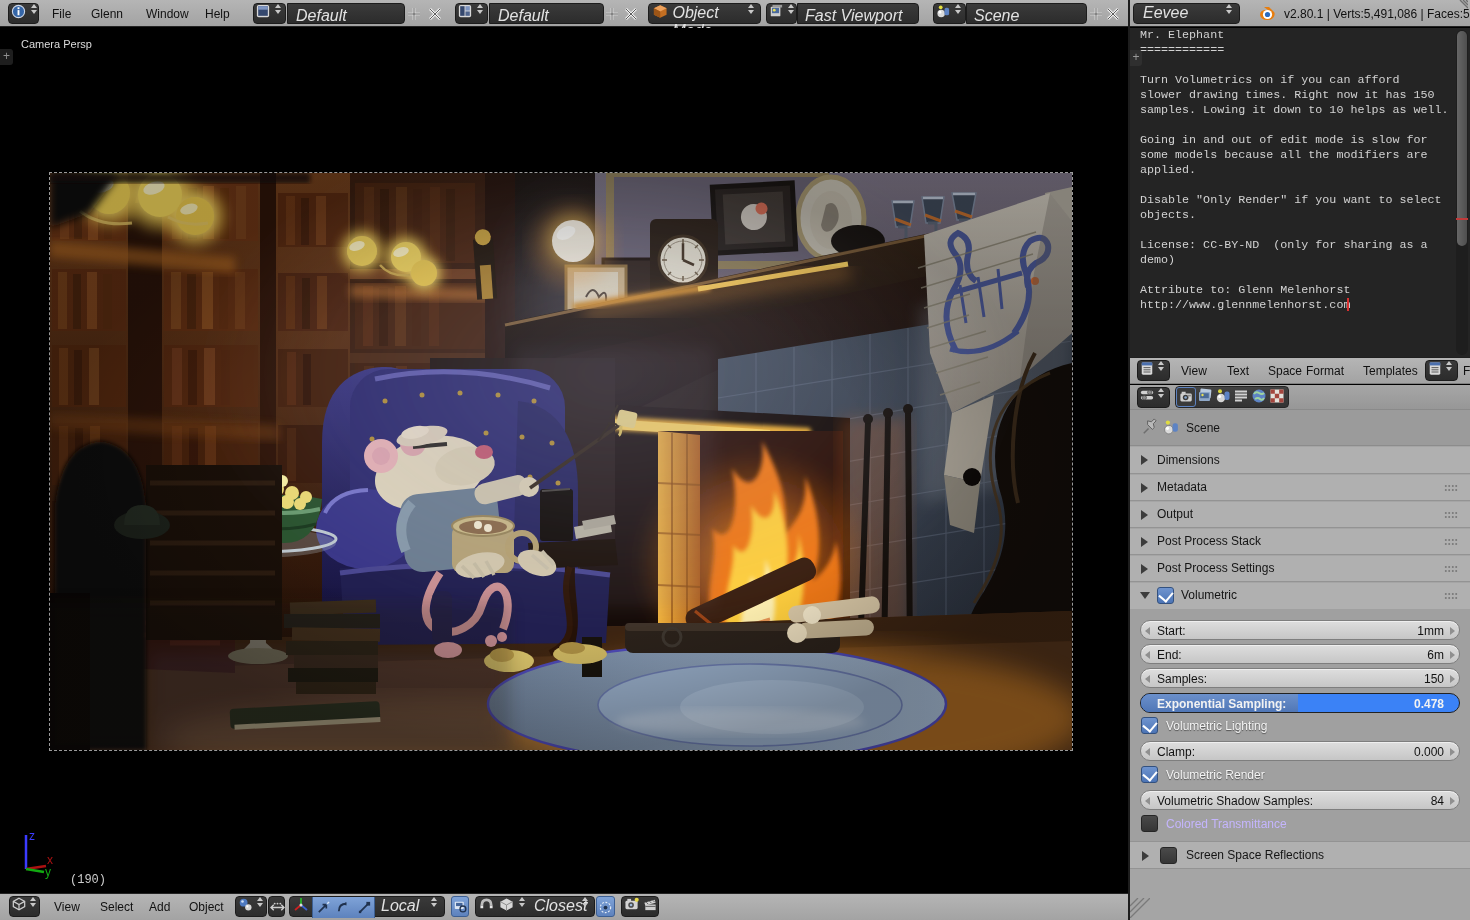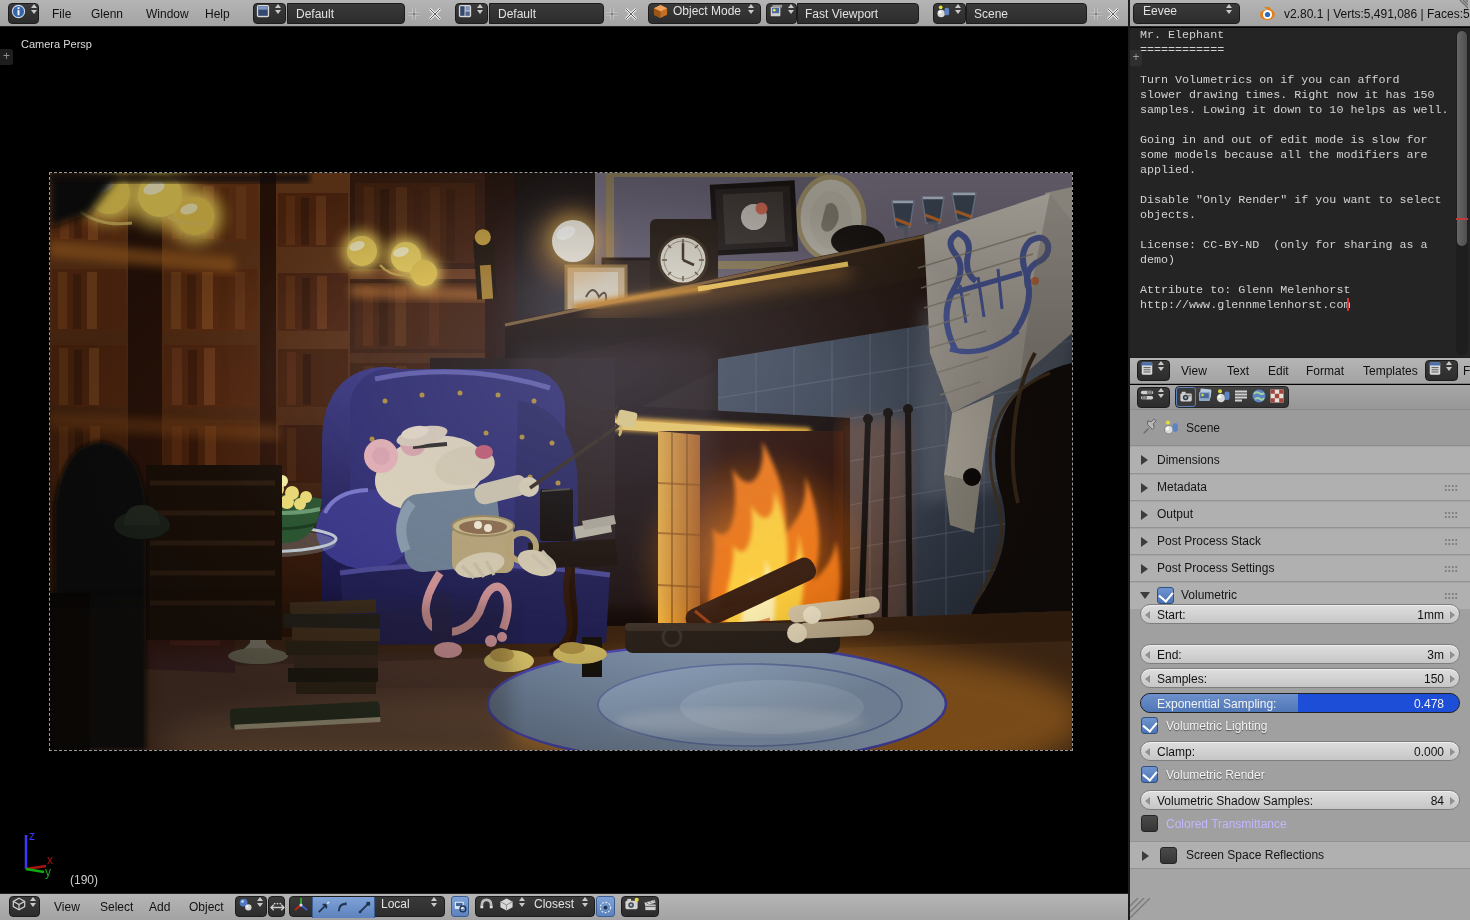--- a/index.html
+++ b/index.html
@@ -3,21 +3,21 @@
 <meta charset="utf-8">
 <style>
 * { margin:0; padding:0; box-sizing:border-box; }
 html,body { width:1470px; height:920px; overflow:hidden; background:#000; font-family:"Liberation Sans", sans-serif; }
 #app { position:absolute; left:0; top:0; width:1470px; height:920px; }
 .abs { position:absolute; }
 
 
 .bar { background:linear-gradient(#b5b5b5,#a3a3a3); }
 .menu { font-size:12px; color:#111; }
-.dwidget { background:linear-gradient(#3a3a3a,#2c2c2c); border:1px solid #1c1c1c; border-radius:4px; color:#e2e2e2; font-size:12px; }
+.dwidget { background:linear-gradient(#3a3a3a,#2c2c2c); border:1px solid #1c1c1c; border-radius:4px; color:#e2e2e2; font-size:16px;font-style:italic; }
 .updown { display:inline-block; width:9px; }
 .updown:before { content:""; display:block; margin:0 auto 2px; width:0; height:0; border-left:3.5px solid transparent; border-right:3.5px solid transparent; border-bottom:4px solid #c9c9c9; }
 .updown:after { content:""; display:block; margin:0 auto; width:0; height:0; border-left:3.5px solid transparent; border-right:3.5px solid transparent; border-top:4px solid #c9c9c9; }
 .flexrow { display:flex; align-items:flex-start; }
 
 
 .phead { background:#b0b0b0; border-bottom:1px solid #939393; font-size:12px; color:#151515; }
 .tri-r { width:0; height:0; border-top:5px solid transparent; border-bottom:5px solid transparent; border-left:7px solid #3c3c3c; }
 .tri-d { width:0; height:0; border-left:5px solid transparent; border-right:5px solid transparent; border-top:7px solid #3c3c3c; }
 .slider { position:absolute; left:1140px; width:320px; height:20px; border-radius:10px;
@@ -634,21 +634,21 @@
   </div>
 
   <svg class="abs" width="70" height="60" style="left:14px;top:800px;" viewBox="0 0 70 60">
     <line x1="12" y1="41" x2="12" y2="7" stroke="#3b3bff" stroke-width="2.5"></line>
     <text x="15" y="12" fill="#3b3bff" font-size="12">z</text>
     <line x1="12" y1="41" x2="32" y2="38" stroke="#aa1111" stroke-width="2.5"></line>
     <text x="33" y="36" fill="#aa1111" font-size="12">x</text>
     <line x1="12" y1="41" x2="30" y2="44" stroke="#11aa11" stroke-width="2.5"></line>
     <text x="31" y="48" fill="#11aa11" font-size="12">y</text>
   </svg>
-  <span class="abs" style="left:70px;top:845px;font-size:12px;color:#cdcdcd;">(190)</span>
+  <span class="abs" style="left:70px;top:845px;font-size:12px;color:#cdcdcd;font-family:Liberation Mono, monospace;">(190)</span>
 </div>
 
 <div class="abs bar" style="left:0;top:893px;width:1128px;height:27px;border-top:1px solid #232323;"></div>
 <div class="abs dwidget flexrow" style="left:9px;top:896px;width:31px;height:21px;">
   <svg width="14" height="14" style="margin-left:2px" viewBox="0 0 16 16">
         <path d="M8 1.5L14.5 5v6L8 14.5 1.5 11V5z" fill="none" stroke="#cfcfcf" stroke-width="1.4"></path>
         <path d="M1.5 5L8 8.5 14.5 5M8 8.5v6" fill="none" stroke="#cfcfcf" stroke-width="1.4"></path>
       </svg>
   <span class="updown" style="margin-left:2px"></span>
 </div>
@@ -775,21 +775,21 @@
 <div class="abs dwidget flexrow" style="left:1137px;top:360px;width:33px;height:21px;">
   <svg width="14" height="15" style="margin-left:2px" viewBox="0 0 16 16">
         <rect x="2" y="1" width="12" height="14" rx="1.5" fill="#d9d9d9"></rect>
         <rect x="2" y="1" width="12" height="3.5" fill="#4a6fae"></rect>
         <path d="M4 7h8M4 9.5h8M4 12h8" stroke="#555" stroke-width="1.1"></path>
       </svg>
   <span class="updown" style="margin-left:2px"></span>
 </div>
 <span class="abs menu" style="left:1181px;top:364px;">View</span>
 <span class="abs menu" style="left:1227px;top:364px;">Text</span>
-<span class="abs menu" style="left:1268px;top:364px;">Edit</span>
+<span class="abs menu" style="left:1268px;top:364px;">Space</span>
 <span class="abs menu" style="left:1306px;top:364px;">Format</span>
 <span class="abs menu" style="left:1363px;top:364px;">Templates</span>
 <div class="abs dwidget flexrow" style="left:1425px;top:360px;width:33px;height:21px;">
   <svg width="14" height="15" style="margin-left:2px" viewBox="0 0 16 16">
         <rect x="2" y="1" width="12" height="14" rx="1.5" fill="#d9d9d9"></rect>
         <rect x="2" y="1" width="12" height="3.5" fill="#4a6fae"></rect>
         <path d="M4 7h8M4 9.5h8M4 12h8" stroke="#555" stroke-width="1.1"></path>
       </svg>
   <span class="updown" style="margin-left:2px"></span>
 </div>
@@ -894,39 +894,39 @@
   <div class="abs phead" style="left:1130px;top:583px;width:340px;height:26px;border-bottom:none;">
     <div class="tri-d abs" style="left:10px;top:9px;"></div>
     <div class="chk on" style="left:27px;top:4px;"></div>
     <span class="abs" style="left:51px;top:5px;">Volumetric</span>
         <div class="dots" style="top:9px;"></div>
   </div>
   <div class="abs" style="left:1130px;top:609px;width:340px;height:232px;background:#a0a0a0;"></div>
 </div>
 
 <div id="volwidgets">
-  <div class="slider" style="top:604px;text-align:center;">
+  <div class="slider" style="top:620px;text-align:center;">
         <span class="la"></span>
         <span class="lab">Start:</span>
         <span class="val">1mm</span>
         <span class="ra"></span>
       </div>
   <div class="slider" style="top:644px;">
         <span class="la"></span>
         <span class="lab">End:</span>
-        <span class="val">3m</span>
+        <span class="val">6m</span>
         <span class="ra"></span>
       </div>
   <div class="slider" style="top:668px;">
         <span class="la"></span>
         <span class="lab">Samples:</span>
         <span class="val">150</span>
         <span class="ra"></span>
       </div>
-  <div class="slider" style="top:693px;background:#1d4ed8;border-color:#222;box-shadow:none;overflow:hidden;">
+  <div class="slider" style="top:693px;background:#3b82f6;border-color:#222;box-shadow:none;overflow:hidden;font-weight:bold;">
     <div style="position:absolute;left:0;top:0;width:157px;height:20px;background:linear-gradient(#6b90cb,#4d74b4);"></div>
     <span class="lab" style="color:#f2f2f2;">Exponential Sampling:</span>
         <span class="val" style="color:#f2f2f2;">0.478</span>
   </div>
   <div class="chk on" style="left:1141px;top:717px;"></div>
   <span class="clab" style="left:1166px;top:719px;color:#f4f4f4;text-shadow:0 1px 1px rgba(0,0,0,.5);">Volumetric Lighting</span>
   <div class="slider" style="top:741px;">
         <span class="la"></span>
         <span class="lab">Clamp:</span>
         <span class="val">0.000</span>

